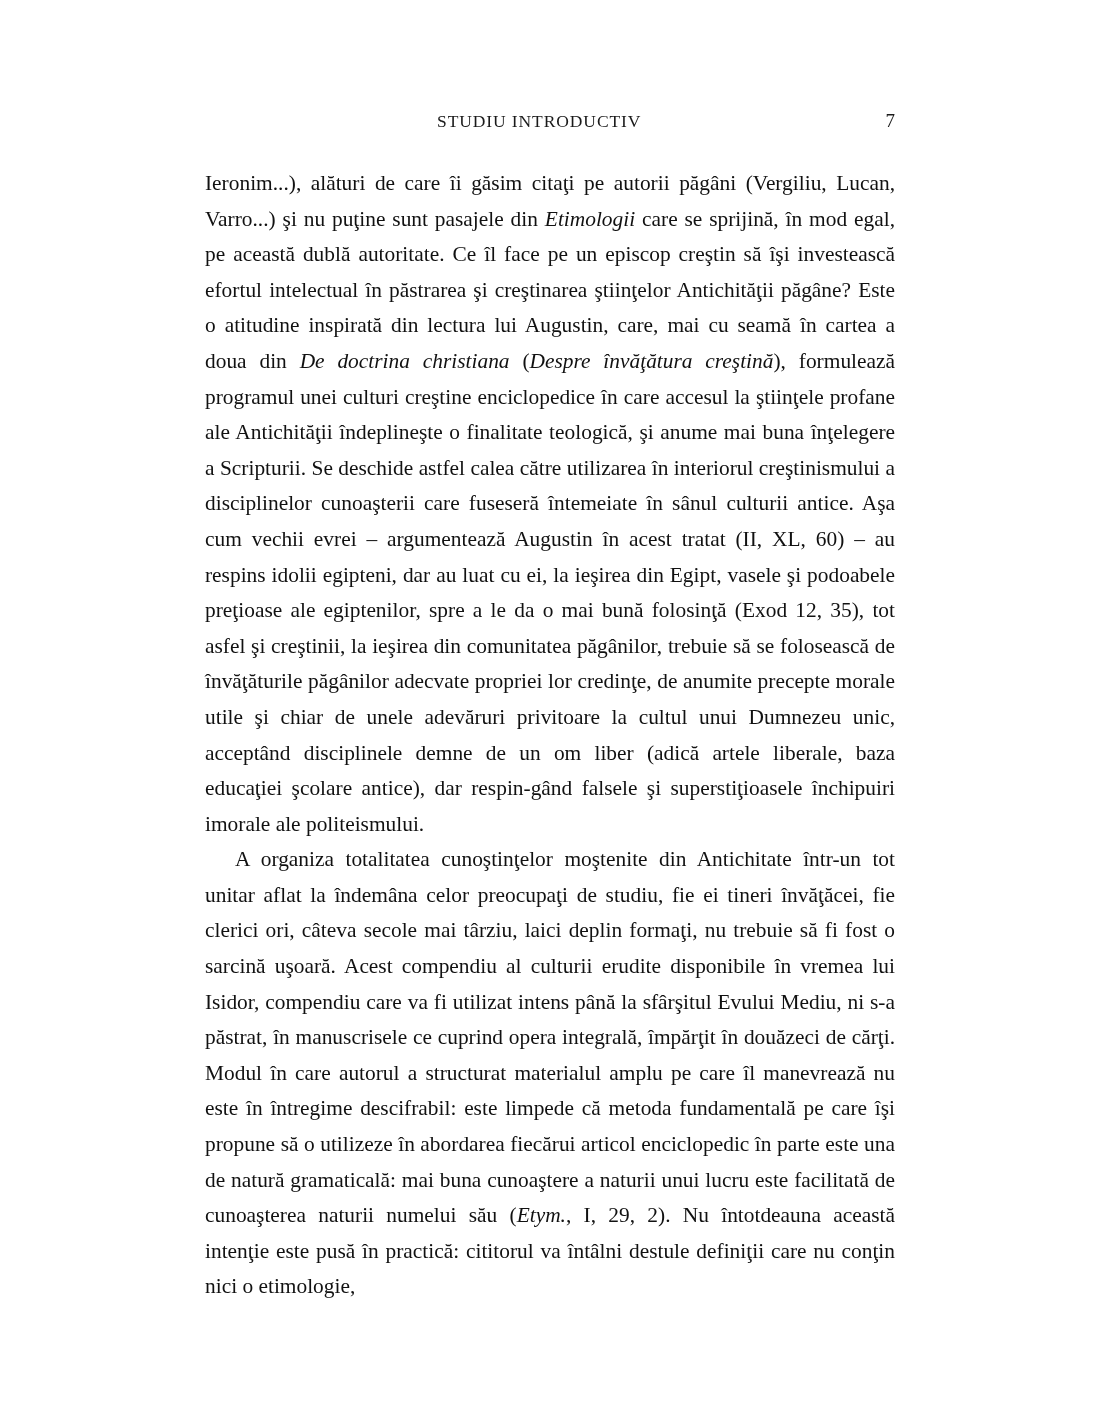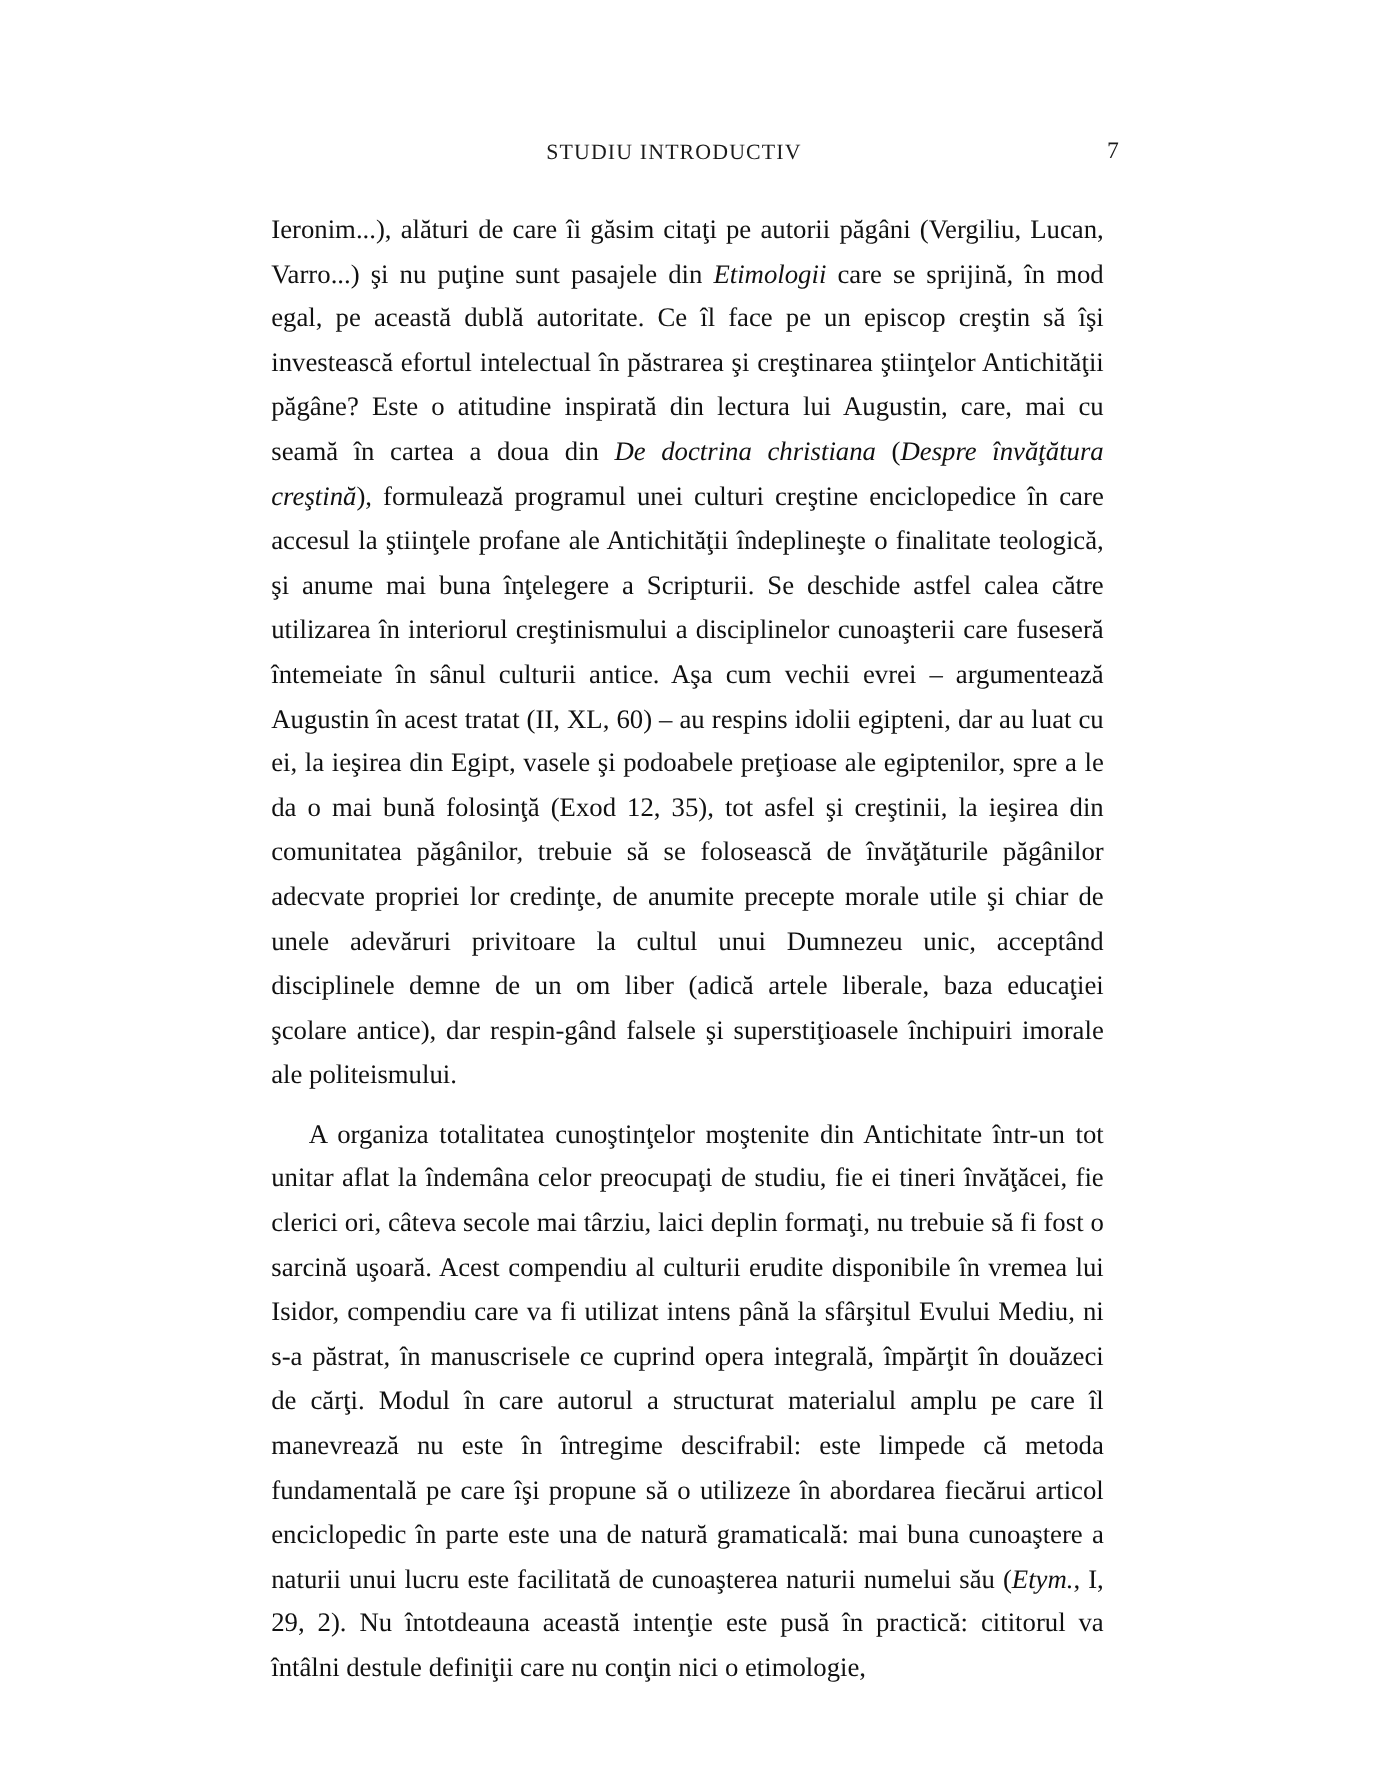--- a/index.html
+++ b/index.html
@@ -34,21 +34,21 @@
     font-size: 17.5px;
     letter-spacing: 0.9px;
     color: #1a1a1a;
     margin-left: 232px;
   }
   .running-head .folio {
     font-size: 19px;
     color: #1a1a1a;
   }
   .body-text p {
-    margin: 12px;
+    margin: 0;
     font-size: 21.4px;
     line-height: 35.6px;
     text-align: justify;
     text-justify: inter-word;
     color: #111111;
     hyphens: manual;
   }
   .body-text p.indent {
     text-indent: 30px;
   }

